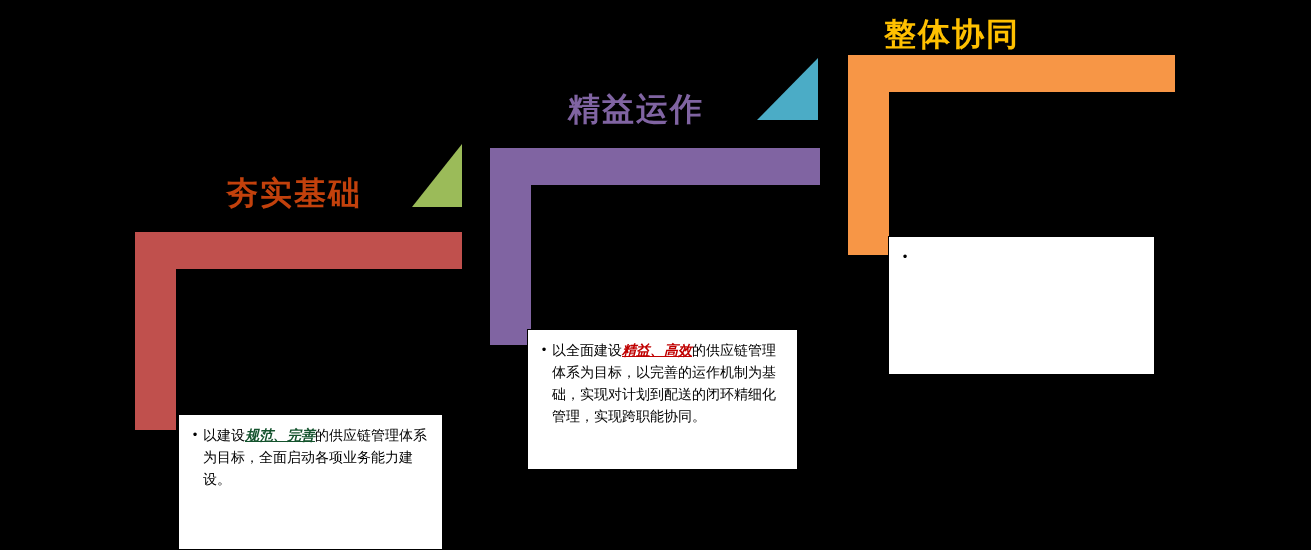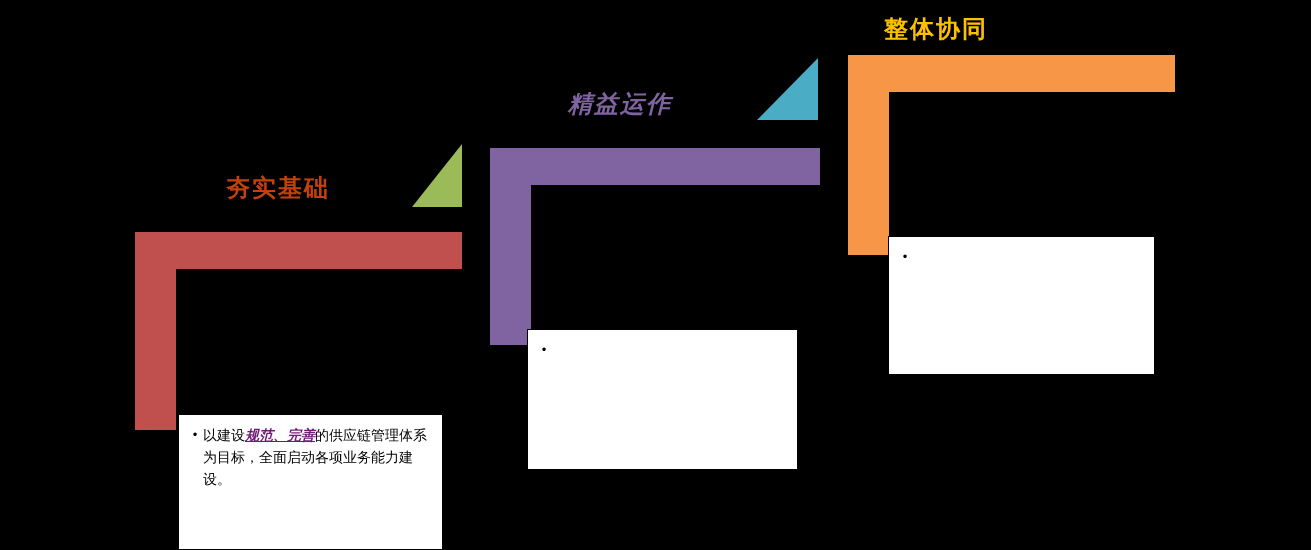--- a/index.html
+++ b/index.html
@@ -10,21 +10,21 @@
   }
   #slide {
     position: relative;
     width: 1311px;
     height: 550px;
     background: #000000;
     overflow: hidden;
   }
   .stage-title {
     position: absolute;
-    font-size: 24px;
+    font-size: 32px;
     font-weight: bold;
     letter-spacing: 2px;
     white-space: nowrap;
   }
   .bar {
     position: absolute;
   }
   .triangle {
     position: absolute;
     clip-path: polygon(100% 0, 100% 100%, 0 100%);
@@ -62,31 +62,32 @@
 
 <div id="slide">
 
   <div>
     <div class="stage-title" style="left: 226px; top: 172px; color: #c2410c;">夯实基础</div>
     <div class="bar" style="left: 135px; top: 232px; width: 327px; height: 37px; background-color: rgb(192, 80, 77);"></div>
     <div class="bar" style="left: 135px; top: 232px; width: 41px; height: 198px; background-color: rgb(192, 80, 77);"></div>
     <div class="triangle" style="left: 412px; top: 144px; width: 50px; height: 63px; background-color: rgb(155, 187, 89);"></div>
     <div class="textbox" style="left:178px; top:414px; width:265px; height:136px;">
       <span class="bullet">•</span>
-      <span class="content"><span>以建设</span><span class="em" style="color: #701a75; font-style: italic;">规范、完善</span><span>的供应链管理体系为目标，全面启动各项业务能力建设。</span></span>
+      <span class="content"><span>以建设</span><span class="em" style="color: #14532d; font-style: italic;">规范、完善</span><span>的供应链管理体系为目标，全面启动各项业务能力建设。</span></span>
     </div>
   </div>
 
   <div>
-    <div class="stage-title" style="left: 568px; top: 88px; color: rgb(128, 100, 162); font-style: italic;">精益运作</div>
+    <div class="stage-title" style="left: 568px; top: 88px; color: rgb(128, 100, 162);">精益运作</div>
     <div class="bar" style="left: 490px; top: 148px; width: 330px; height: 37px; background-color: rgb(128, 100, 162);"></div>
     <div class="bar" style="left: 490px; top: 148px; width: 41px; height: 197px; background-color: rgb(128, 100, 162);"></div>
     <div class="triangle" style="left: 757px; top: 58px; width: 61px; height: 62px; background-color: rgb(75, 172, 198);"></div>
     <div class="textbox" style="left:527px; top:329px; width:271px; height:141px;">
       <span class="bullet">•</span>
+      <span class="content"><span>以全面建设</span><span class="em" style="color: rgb(192, 0, 0);">精益、高效</span><span>的供应链管理体系为目标，以完善的运作机制为基础，实现对计划到配送的闭环精细化管理，实现跨职能协同。</span></span>
     </div>
   </div>
 
   <div>
     <div class="stage-title" style="left: 884px; top: 13px; color: rgb(255, 192, 0);">整体协同</div>
     <div class="bar" style="left: 848px; top: 55px; width: 327px; height: 37px; background-color: rgb(247, 150, 70);"></div>
     <div class="bar" style="left: 848px; top: 55px; width: 41px; height: 200px; background-color: rgb(247, 150, 70);"></div>
     <div class="textbox" style="left:888px; top:236px; width:267px; height:139px;">
       <span class="bullet">•</span>
     </div>

